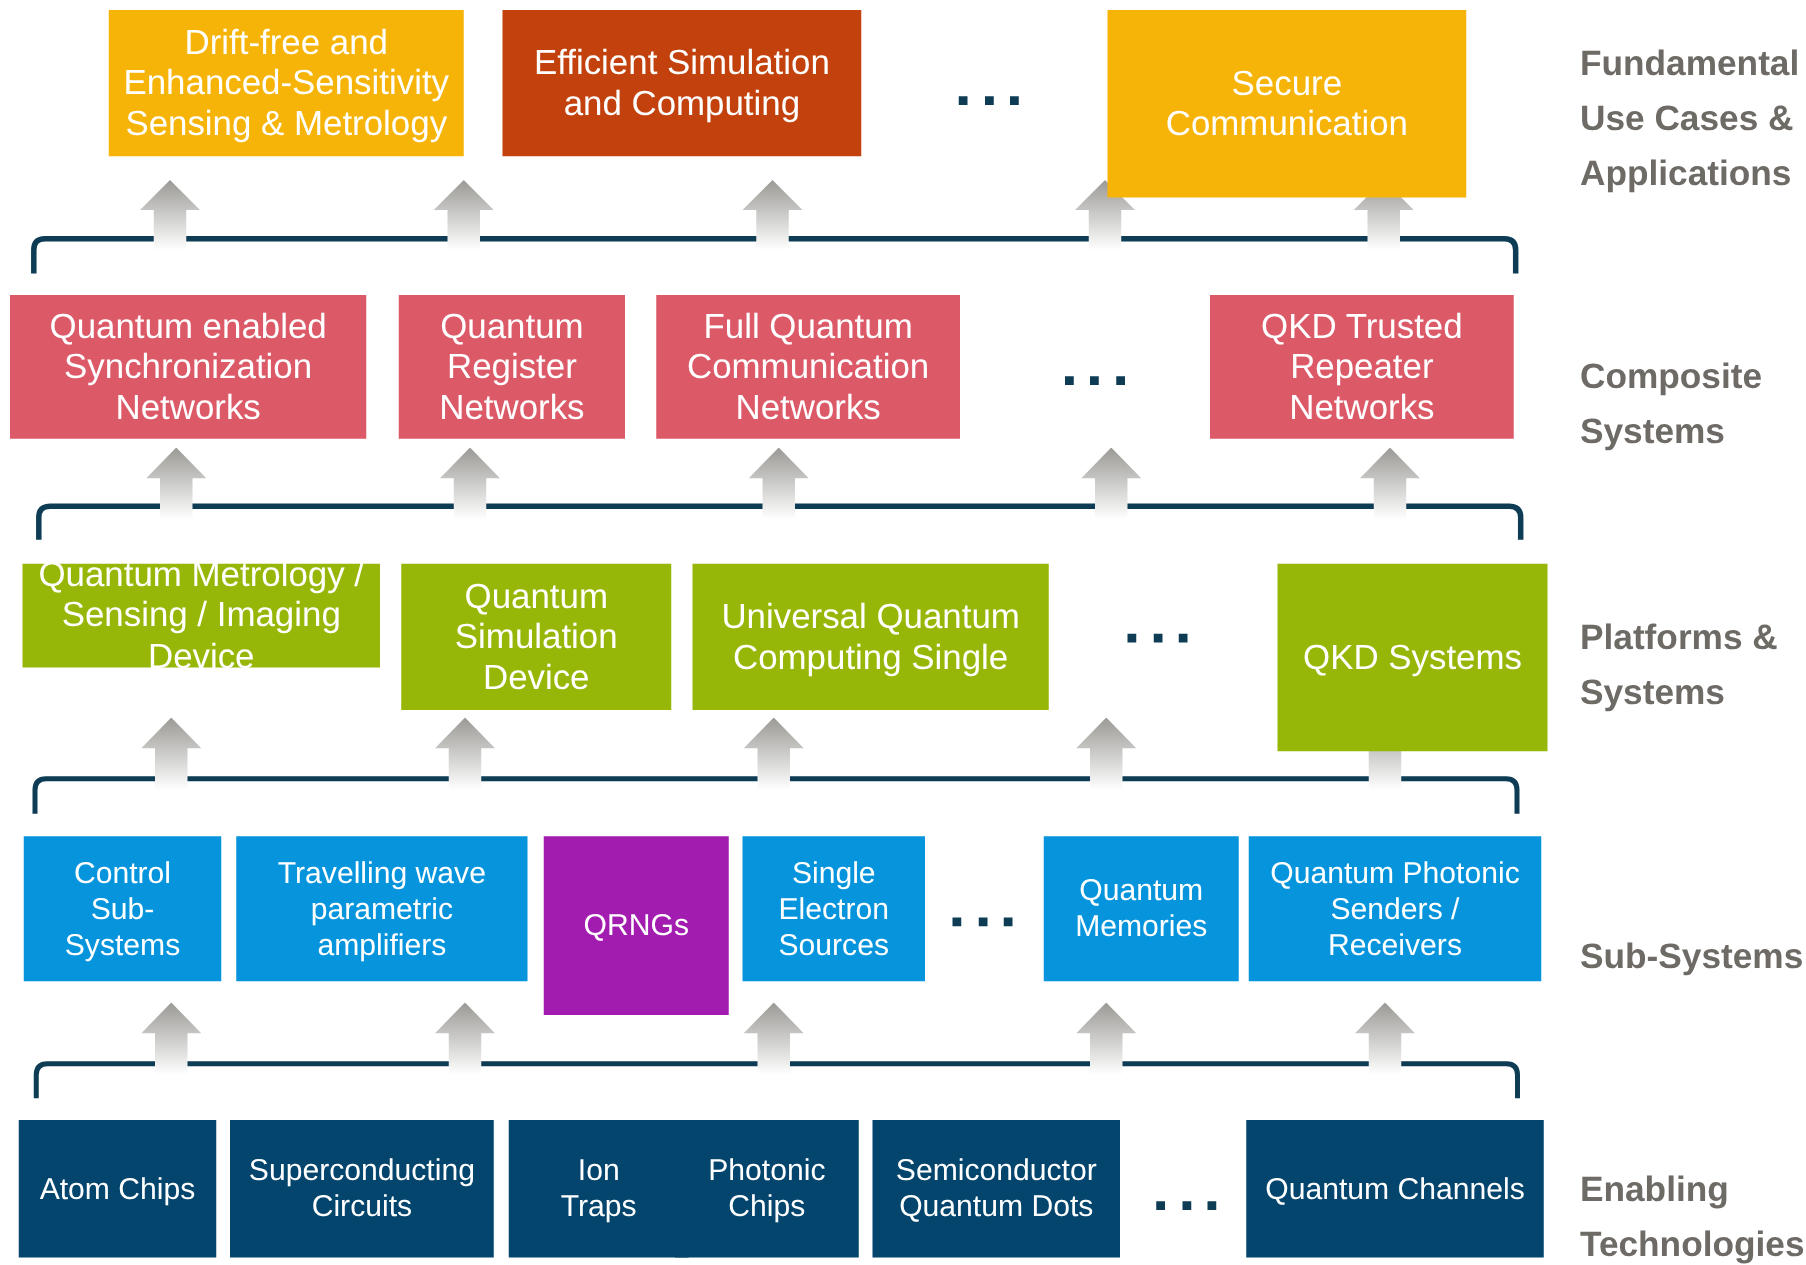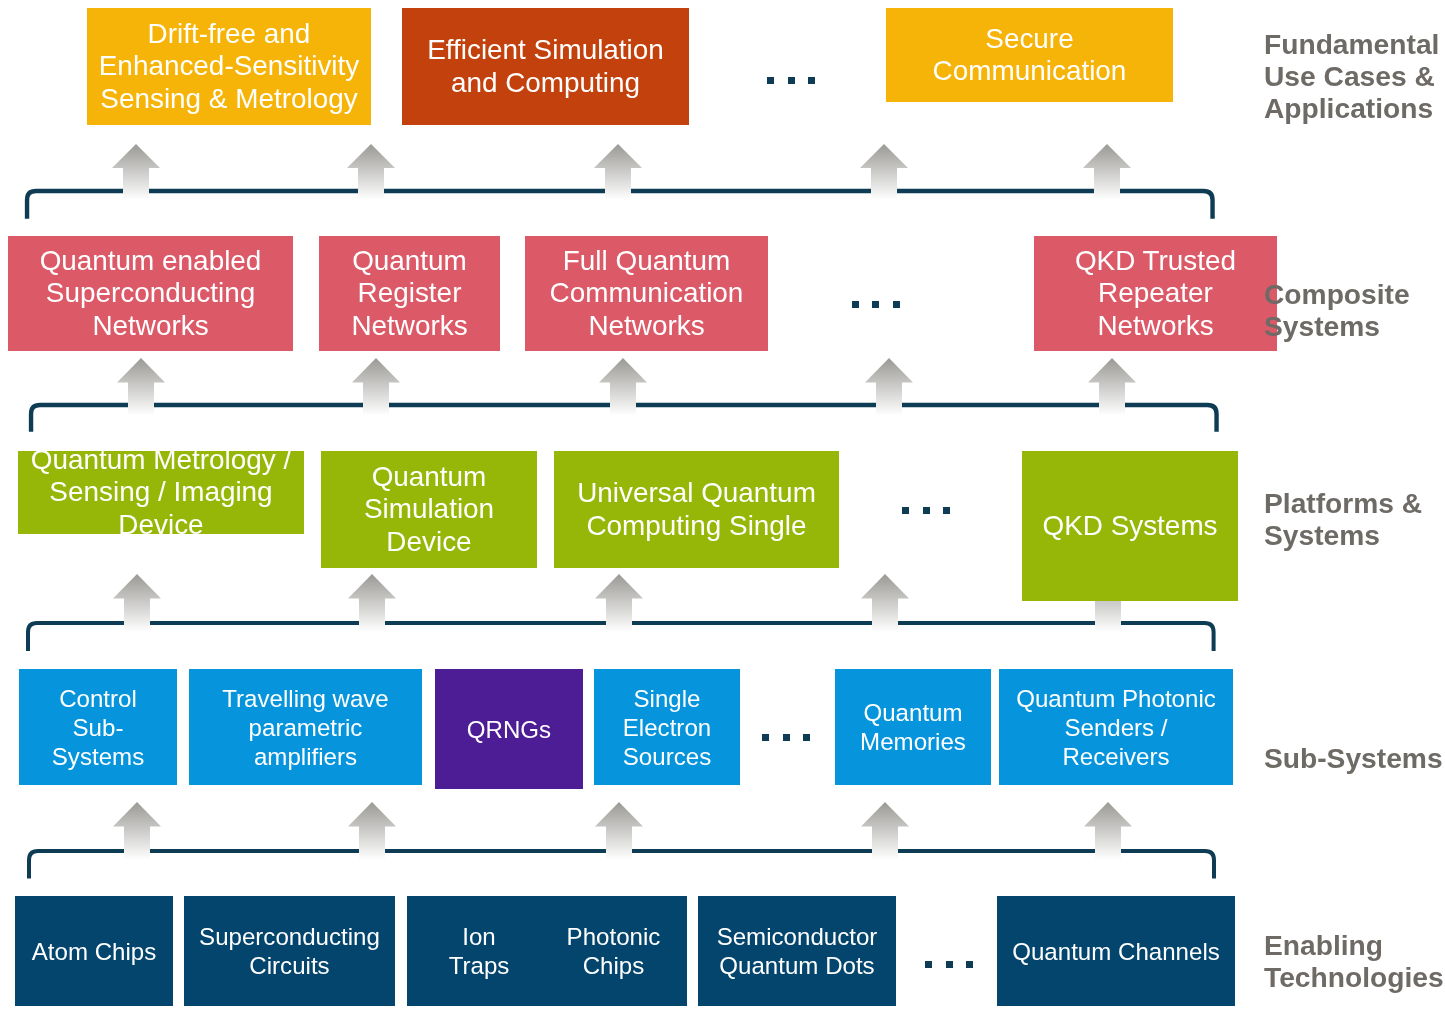--- a/index.html
+++ b/index.html
@@ -8,21 +8,21 @@
        font-family:"Liberation Sans",sans-serif;}
   #stage{position:relative;width:1445px;height:1012px;background:#ffffff;overflow:hidden;}
 
   .box{position:absolute;display:flex;align-items:center;justify-content:center;
        text-align:center;color:#ffffff;box-sizing:border-box;letter-spacing:0;}
   .box .txt{display:block;white-space:pre-line;}
   .box.t-big{font-size:27.9px;line-height:32.5px;}
   .box.t-small{font-size:24.1px;line-height:29px;}
 
   .tier-label{position:absolute;color:#6e6a66;font-weight:bold;
-              font-size:28.2px;line-height:32px;white-space:pre;}
+              font-size:28.2px;line-height:44px;white-space:pre;}
 
   .dots{position:absolute;}
   .dots i{position:absolute;top:0;width:7px;height:7px;background:#0d3c54;}
 
   .bracket{position:absolute;}
   .arrow{position:absolute;}
 </style>
 </head>
 <body>
 
@@ -270,49 +270,49 @@
 
   <div class="box t-big" style="left:87px;top:8px;width:284px;height:117px;background:#f7b408">
     <span class="txt">Drift-free and
 Enhanced-Sensitivity
 Sensing &amp; Metrology</span>
   </div>
   <div class="box t-big" style="left:402px;top:8px;width:287px;height:117px;background:#c2410c">
     <span class="txt">Efficient Simulation
 and Computing</span>
   </div>
-  <div class="box t-big" style="left:886px;top:8px;width:287px;height:94px;background:#f7b408">
+  <div class="box t-big" style="left:886px;top:8px;width:287px;height:150px;background:#f7b408">
     <span class="txt">Secure
 Communication</span>
   </div>
   <div class="dots" style="left:767px;top:76.5px;width:48.2px;height:7px" aria-label="▪ ▪ ▪">
       <i style="left:0px"></i>
       <i style="left:20.6px"></i>
       <i style="left:41.2px"></i>
     </div>
   <div class="tier-label" style="left:1264px;top:28px">Fundamental
 Use Cases &amp;
 Applications</div>
 
   <div class="box t-big" style="left:8px;top:236px;width:285px;height:115px;background:#dc5a68">
     <span class="txt">Quantum enabled
-Superconducting
+Synchronization
 Networks</span>
   </div>
   <div class="box t-big" style="left:319px;top:236px;width:181px;height:115px;background:#dc5a68">
     <span class="txt">Quantum
 Register
 Networks</span>
   </div>
   <div class="box t-big" style="left:525px;top:236px;width:243px;height:115px;background:#dc5a68">
     <span class="txt">Full Quantum
 Communication
 Networks</span>
   </div>
-  <div class="box t-big" style="left:1034px;top:236px;width:243px;height:115px;background:#dc5a68">
+  <div class="box t-big" style="left:968px;top:236px;width:243px;height:115px;background:#dc5a68">
     <span class="txt">QKD Trusted
 Repeater
 Networks</span>
   </div>
   <div class="dots" style="left:851.5px;top:301px;width:48.2px;height:7px" aria-label="▪ ▪ ▪">
       <i style="left:0px"></i>
       <i style="left:20.6px"></i>
       <i style="left:41.2px"></i>
     </div>
   <div class="tier-label" style="left:1264px;top:278px">Composite
@@ -346,21 +346,21 @@
   <div class="box t-small" style="left:19px;top:669px;width:158px;height:116px;background:#0695dc">
     <span class="txt">Control
 Sub-
 Systems</span>
   </div>
   <div class="box t-small" style="left:189px;top:669px;width:233px;height:116px;background:#0695dc">
     <span class="txt">Travelling wave
 parametric
 amplifiers</span>
   </div>
-  <div class="box t-small" style="left:435px;top:669px;width:148px;height:120px;background:#4c1d95">
+  <div class="box t-small" style="left:435px;top:669px;width:148px;height:143px;background:#a21caf">
     <span class="txt">QRNGs</span>
   </div>
   <div class="box t-small" style="left:594px;top:669px;width:146px;height:116px;background:#0695dc">
     <span class="txt">Single
 Electron
 Sources</span>
   </div>
   <div class="box t-small" style="left:835px;top:669px;width:156px;height:116px;background:#0695dc">
     <span class="txt">Quantum
 Memories</span>

